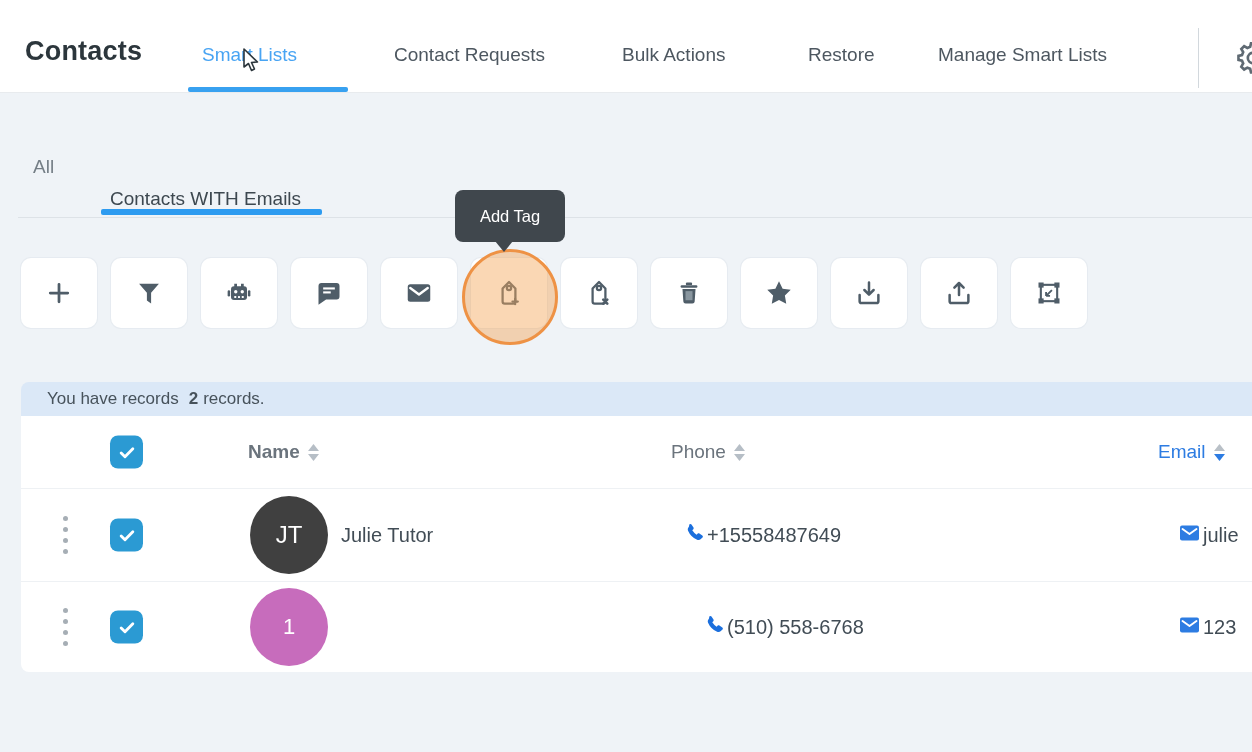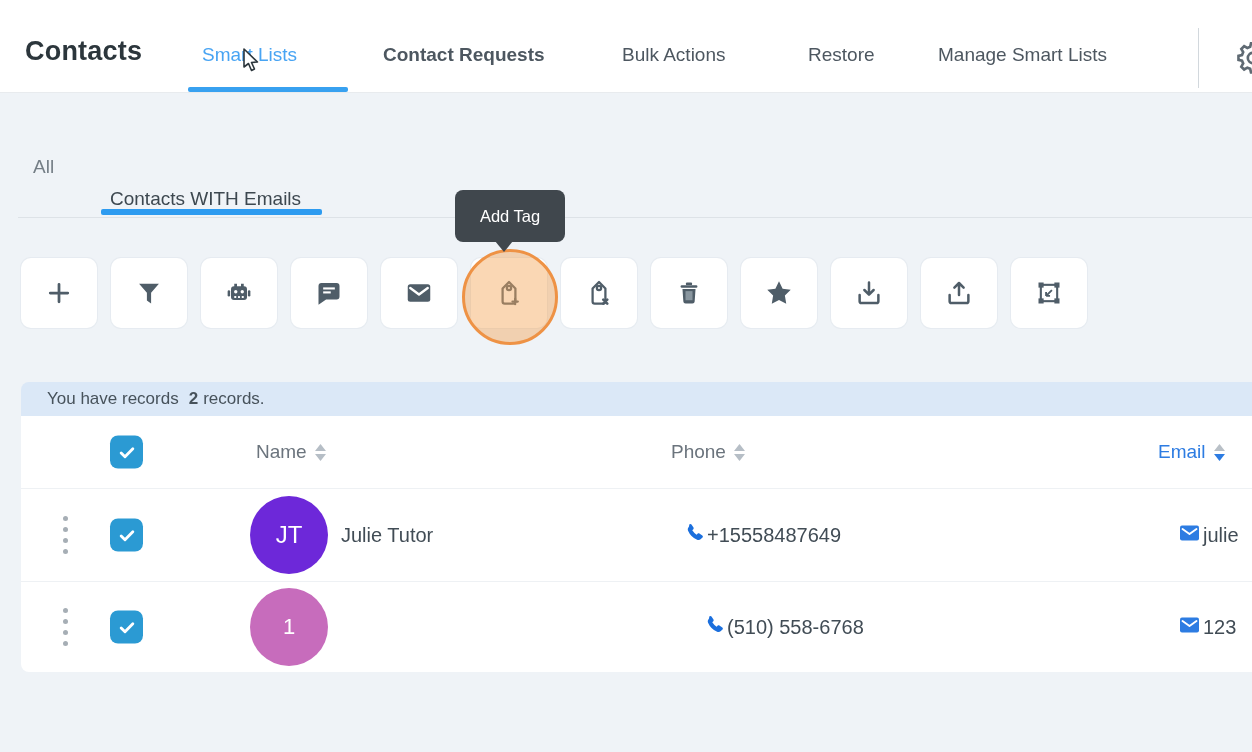--- a/index.html
+++ b/index.html
@@ -96,33 +96,33 @@
   .col-label { font-size:19px; color:#6b747d; display:flex; align-items:center; gap:8px; cursor:pointer; }
   .col-label.sorted { color:#2d7ce2; }
   .sort-arrows { display:inline-flex; flex-direction:column; gap:3px; }
   .dots { display:flex; flex-direction:column; gap:6px; cursor:pointer; }
   .dots i { width:5px; height:5px; border-radius:50%; background:#a6aeb5; }
   .avatar {
     width:78px; height:78px; border-radius:50%;
     display:flex; align-items:center; justify-content:center;
     color:#fff; font-size:24px; font-weight:500;
   }
-  .avatar.purple { background:#6d28d9; }
+  .avatar.purple { background:#404040; }
   .avatar.pink { background:#c76cbc; font-size:22px; }
   .row-text { font-size:20px; color:#414c55; }
   .phone-cell, .email-cell { display:flex; align-items:center; }
 </style>
 </head>
 <body>
 
 <div class="topbar">
   <div class="page-title">Contacts</div>
 
   <div class="nav-tab active" style="left:202px;">Smart Lists</div>
-  <div class="nav-tab" style="left:383px;font-weight:bold;">Contact Requests</div>
+  <div class="nav-tab" style="left:394px;">Contact Requests</div>
   <div class="nav-tab" style="left:622px;">Bulk Actions</div>
   <div class="nav-tab" style="left:808px;">Restore</div>
   <div class="nav-tab" style="left:938px;">Manage Smart Lists</div>
 
   <div class="nav-underline"></div>
   <div class="nav-divider"></div>
 
   <div class="gear">
     <svg width="40" height="40" viewBox="0 0 24 24" fill="none" stroke="currentColor" stroke-width="1.6">
       <path d="M10.8 3.2h2.4l.5 2.1 1.7.7 1.9-1.1 1.7 1.7-1.1 1.9.7 1.7 2.1.5v2.4l-2.1.5-.7 1.7 1.1 1.9-1.7 1.7-1.9-1.1-1.7.7-.5 2.1h-2.4l-.5-2.1-1.7-.7-1.9 1.1-1.7-1.7 1.1-1.9-.7-1.7-2.1-.5v-2.4l2.1-.5.7-1.7-1.1-1.9 1.7-1.7 1.9 1.1 1.7-.7z"></path>
@@ -284,21 +284,21 @@
 
   <div class="thead">
     <div class="cell" style="left:89px;">
       <div class="checkbox">
         <svg width="20" height="20" viewBox="0 0 24 24" fill="none" stroke="#ffffff" stroke-width="3.4" stroke-linecap="round" stroke-linejoin="round">
           <path d="M5 12.5l4.6 4.6L19 7.5"></path>
         </svg>
       </div>
     </div>
 
-    <div class="cell col-label" style="left:235px;">
+    <div class="cell col-label" style="left:227px;font-weight:bold;">
       <span>Name</span>
       <span class="sort-arrows">
         <svg width="11" height="7" viewBox="0 0 11 7">
             <path d="M5.5 0L11 7H0z" fill="#b6bec6"></path>
           </svg>
         <svg width="11" height="7" viewBox="0 0 11 7">
             <path d="M5.5 7L0 0h11z" fill="#b6bec6"></path>
           </svg>
       </span>
     </div>

